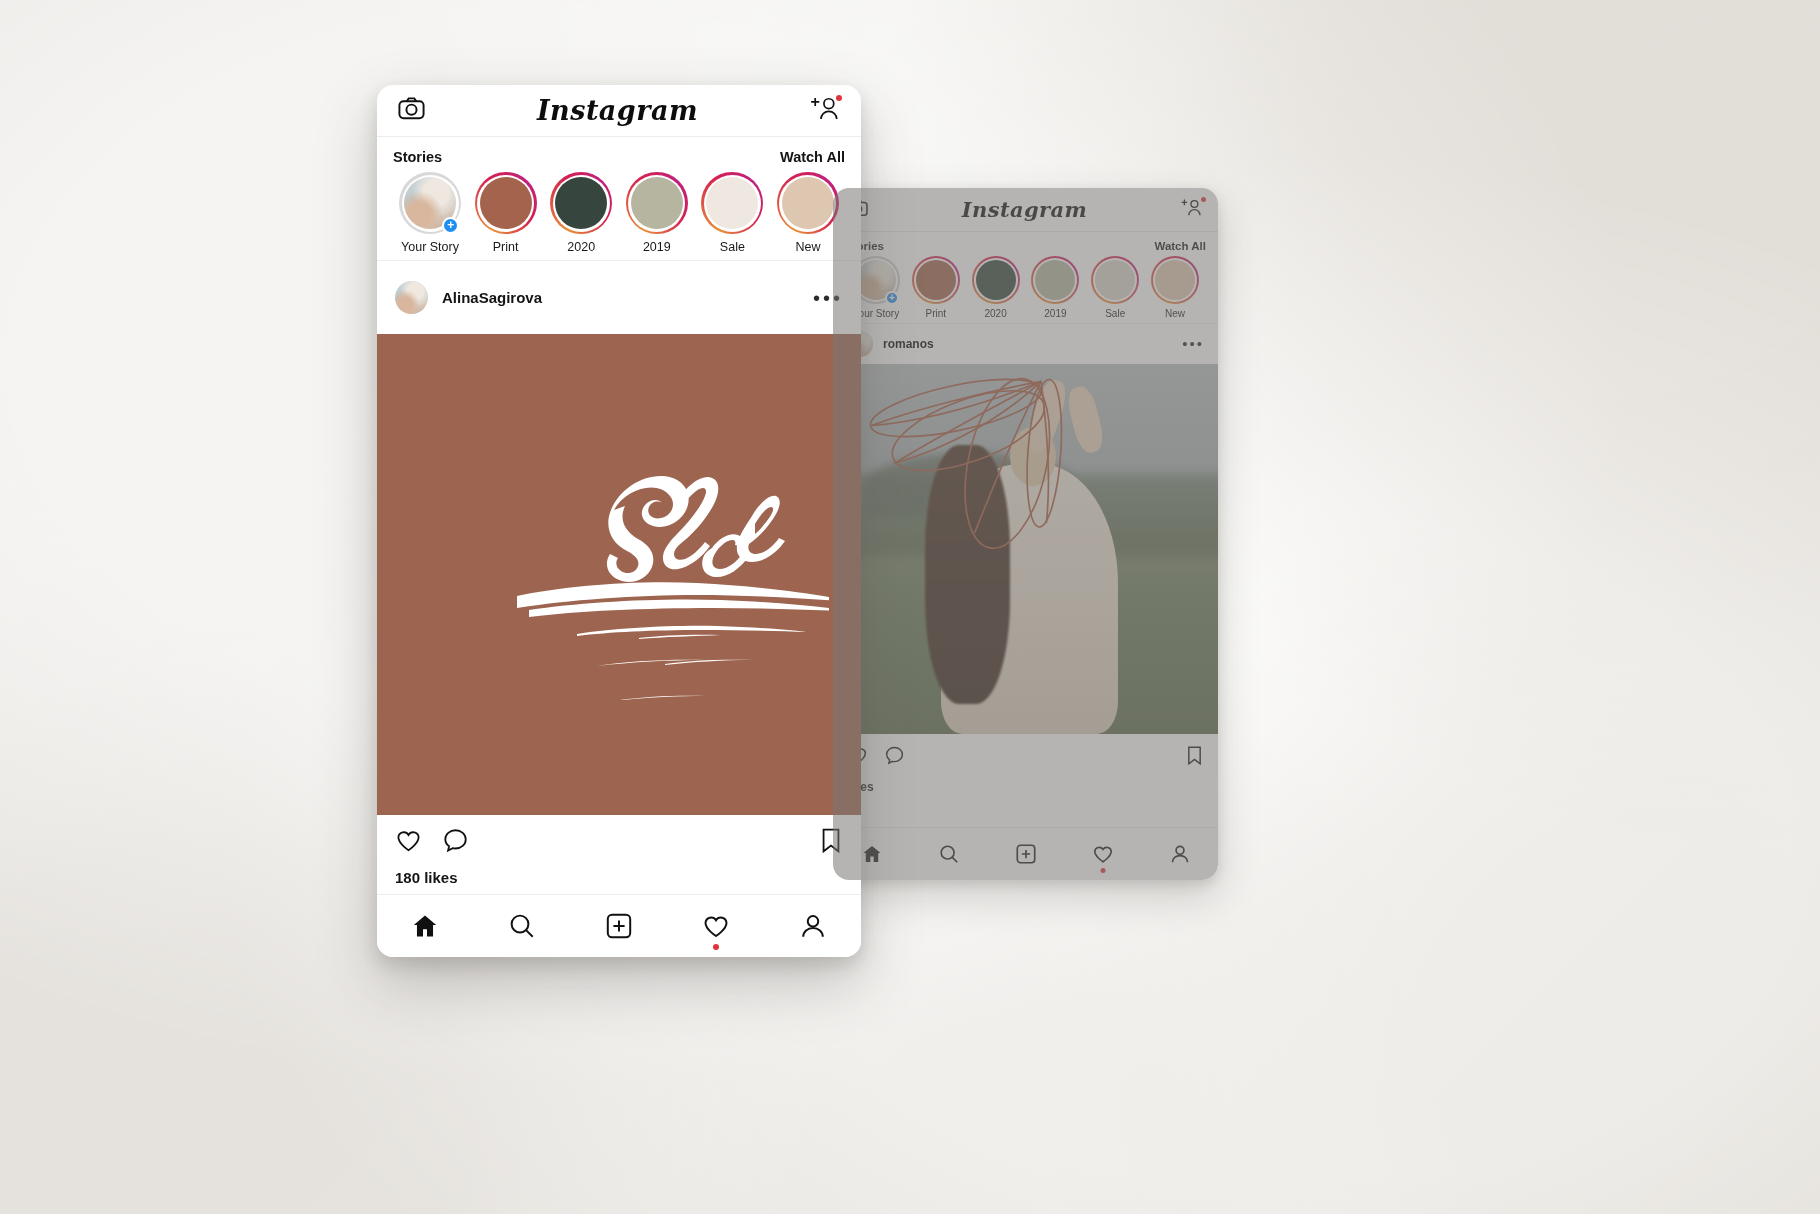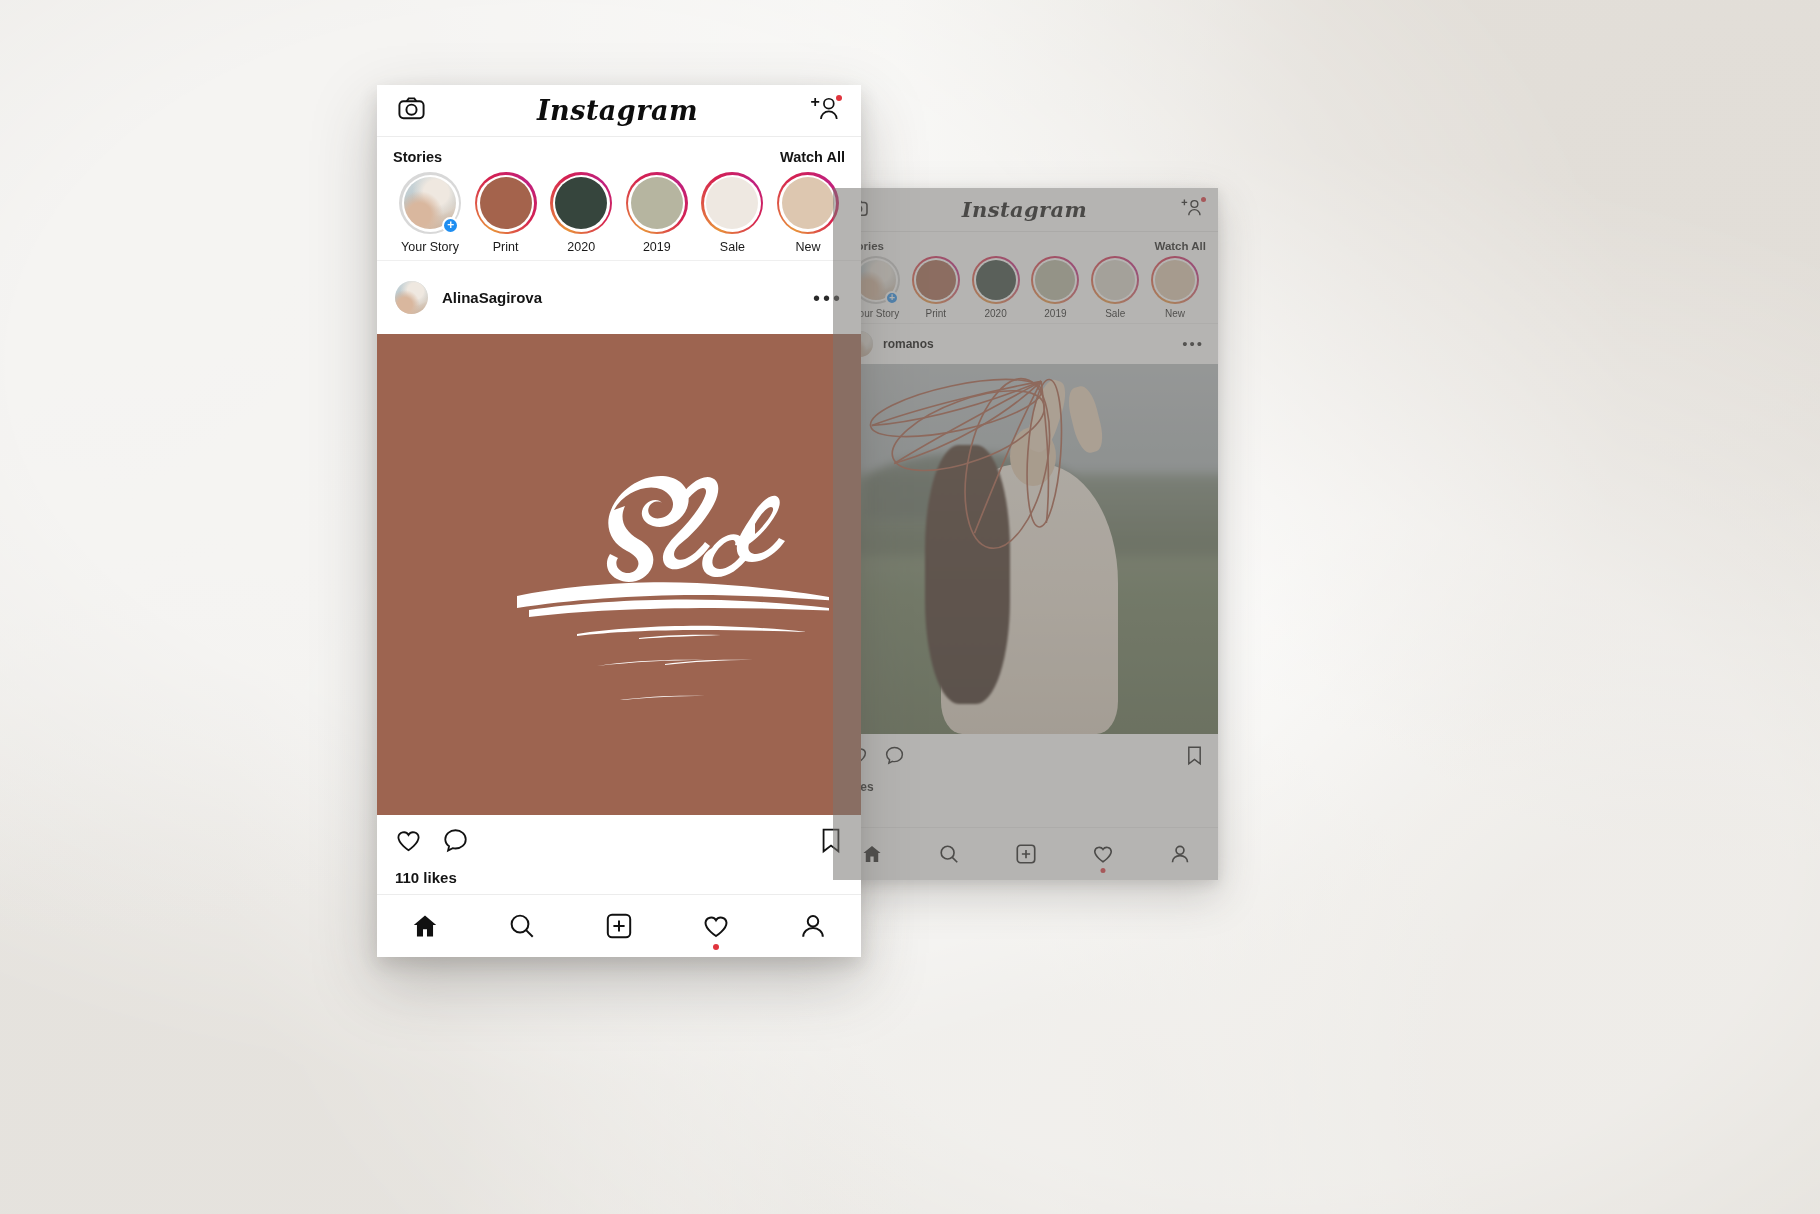--- a/index.html
+++ b/index.html
@@ -23,21 +23,21 @@
   }
   #backdrop:after{
     content:"";position:absolute;inset:0;
     background:
       radial-gradient(ellipse at 30% 30%, rgba(255,255,255,.5) 0 30%, rgba(255,255,255,0) 60%),
       radial-gradient(ellipse at 70% 70%, rgba(250,249,247,.45) 0 28%, rgba(250,249,247,0) 58%);
     mix-blend-mode:screen;
   }
 
   
-  .phone{position:absolute;background:#fff;overflow:hidden;}
+  .phone{position:absolute;background:#fff;overflow:hidden;border-radius:16px;}
 
   
   #phone-back{
     left:833px;top:188px;width:385px;height:692px;
     box-shadow:0 16px 40px rgba(60,55,50,.22),0 4px 12px rgba(60,55,50,.14);
   }
   #phone-back .dim{
     position:absolute;inset:0;background:rgba(120,118,114,.55);
     pointer-events:none;z-index:40;
   }
@@ -448,21 +448,21 @@
         </svg>
     </span>
     <span style="flex:1"></span>
     <span>
       <svg width="24" height="27" viewBox="0 0 20 24" fill="none" stroke="#111" stroke-width="1.6">
         <path d="M3.4 2.4h13.2v19.2l-6.6-5.1-6.6 5.1z"></path>
         </svg>
     </span>
   </div>
 
-  <div class="f-likes">110 likes</div>
+  <div class="f-likes">180 likes</div>
 
   <div class="f-nav">
     <span class="nav-ico">
       <svg width="28" height="28" viewBox="0 0 24 24" fill="#111">
           <path d="M12 3L2.4 11.1h2.7v9.8h5.2v-6.1h3.4v6.1h5.2v-9.8h2.7z"></path>
         </svg>
     </span>
     <span class="nav-ico">
       <svg width="28" height="28" viewBox="0 0 24 24" fill="none" stroke="#111" stroke-width="1.7">
         <circle cx="10.3" cy="10.3" r="7.2"></circle>

